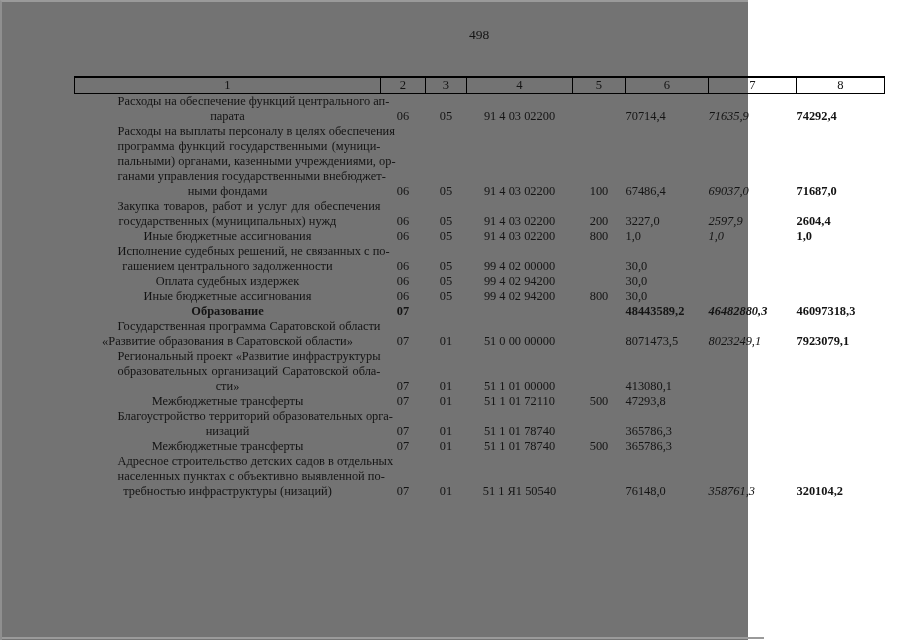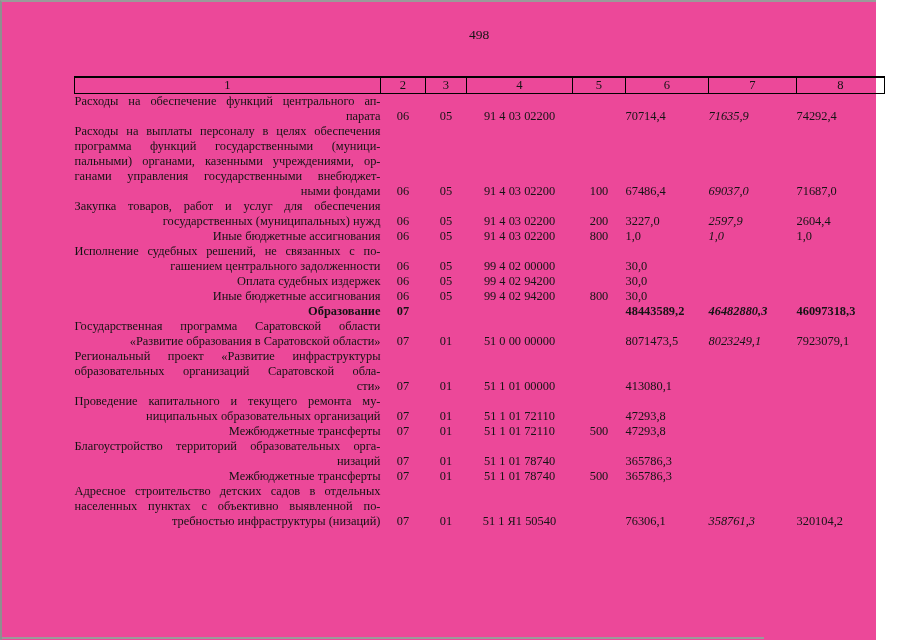--- a/index.html
+++ b/index.html
@@ -2,21 +2,21 @@
 <html><head>
 <meta charset="utf-8">
 <style>
   html,body{margin:0;padding:0;}
   body{
     width:905px;height:640px;overflow:hidden;background:#ffffff;
     font-family:"Liberation Serif","DejaVu Serif",serif;color:#141414;
     position:relative;
   }
   .page{
-    position:absolute;left:0;top:0;width:876px;height:640px;background:#ec4899;
+    position:absolute;left:0;top:0;width:748px;height:640px;background:#737373;
     border-top:2px solid #9a9a9a;border-left:2px solid #8f8f8f;box-sizing:border-box;
   }
   .bottom-edge{
     position:absolute;left:0;top:635px;width:762px;height:2px;background:#9a9a9a;
   }
   .page-number{
     position:absolute;left:72px;top:25px;width:810px;text-align:center;
     font-size:13.5px;
   }
   table.budget{
@@ -26,27 +26,27 @@
   }
   table.budget thead th{
     border:1px solid #000;border-top:2px solid #000;
     font-weight:normal;font-size:12.6px;height:15px;padding:0;text-align:center;
     vertical-align:middle;
   }
   table.budget td{
     padding:0;vertical-align:bottom;
   }
   td.c1{padding-left:9px;padding-right:3px;}
-  td.c1 .line{white-space:nowrap;text-align:right;}
-  td.c1 .line.jl{text-align:justify;text-align-last:justify;}
+  td.c1 .line{white-space:nowrap;text-align:center;}
+  td.c1 .line.jl{text-align:justify;text-align-last:justify;margin-left:43px;}
   td.code{text-align:center;}
   td.num{}
   td.n6{padding-right:16px;}
   td.n7{padding-right:5px;font-style:italic;}
-  td.n8{padding-right:7px;}
+  td.n8{padding-right:7px;font-weight:bold;}
   tr.bold{font-weight:bold;}
 </style>
 </head>
 <body>
 
 <div class="page">
   <div class="page-number">498</div>
 
   <table class="budget">
     <colgroup>
@@ -197,33 +197,20 @@
           <td class="code">07</td>
           <td class="code">01</td>
           <td class="code">51 1 01 00000</td>
           <td class="code"></td>
           <td class="num n6">413080,1</td>
           <td class="num n7"></td>
           <td class="num n8"></td>
         </tr>
         <tr>
           <td class="c1">
-            <div class="line jl">Проведение капитального и текущего ремонта му-</div>
-            <div class="line">ниципальных образовательных организаций</div>
-          </td>
-          <td class="code">07</td>
-          <td class="code">01</td>
-          <td class="code">51 1 01 72110</td>
-          <td class="code"></td>
-          <td class="num n6">47293,8</td>
-          <td class="num n7"></td>
-          <td class="num n8"></td>
-        </tr>
-        <tr>
-          <td class="c1">
             <div class="line">Межбюджетные трансферты</div>
           </td>
           <td class="code">07</td>
           <td class="code">01</td>
           <td class="code">51 1 01 72110</td>
           <td class="code">500</td>
           <td class="num n6">47293,8</td>
           <td class="num n7"></td>
           <td class="num n8"></td>
         </tr>
@@ -255,21 +242,21 @@
         <tr>
           <td class="c1">
             <div class="line jl">Адресное строительство детских садов в отдельных</div>
             <div class="line jl">населенных пунктах с объективно выявленной по-</div>
             <div class="line">требностью инфраструктуры (низаций)</div>
           </td>
           <td class="code">07</td>
           <td class="code">01</td>
           <td class="code">51 1 Я1 50540</td>
           <td class="code"></td>
-          <td class="num n6">76306,1</td>
+          <td class="num n6">76148,0</td>
           <td class="num n7">358761,3</td>
           <td class="num n8">320104,2</td>
         </tr>
       </tbody>
   </table>
 
   <div class="bottom-edge"></div>
 </div>
 
 </body></html>

